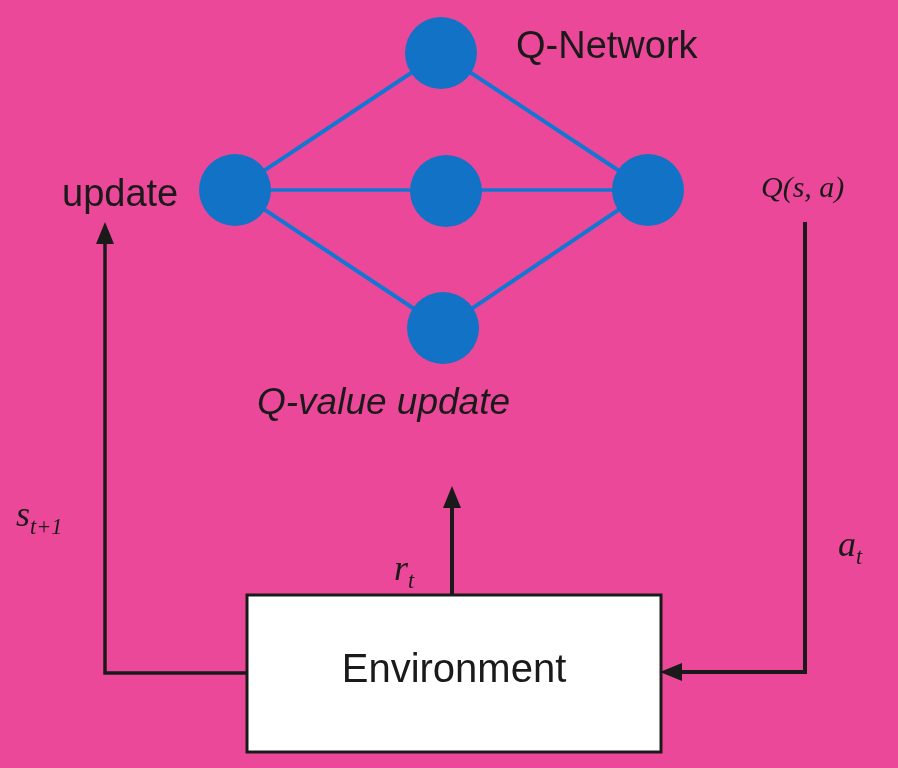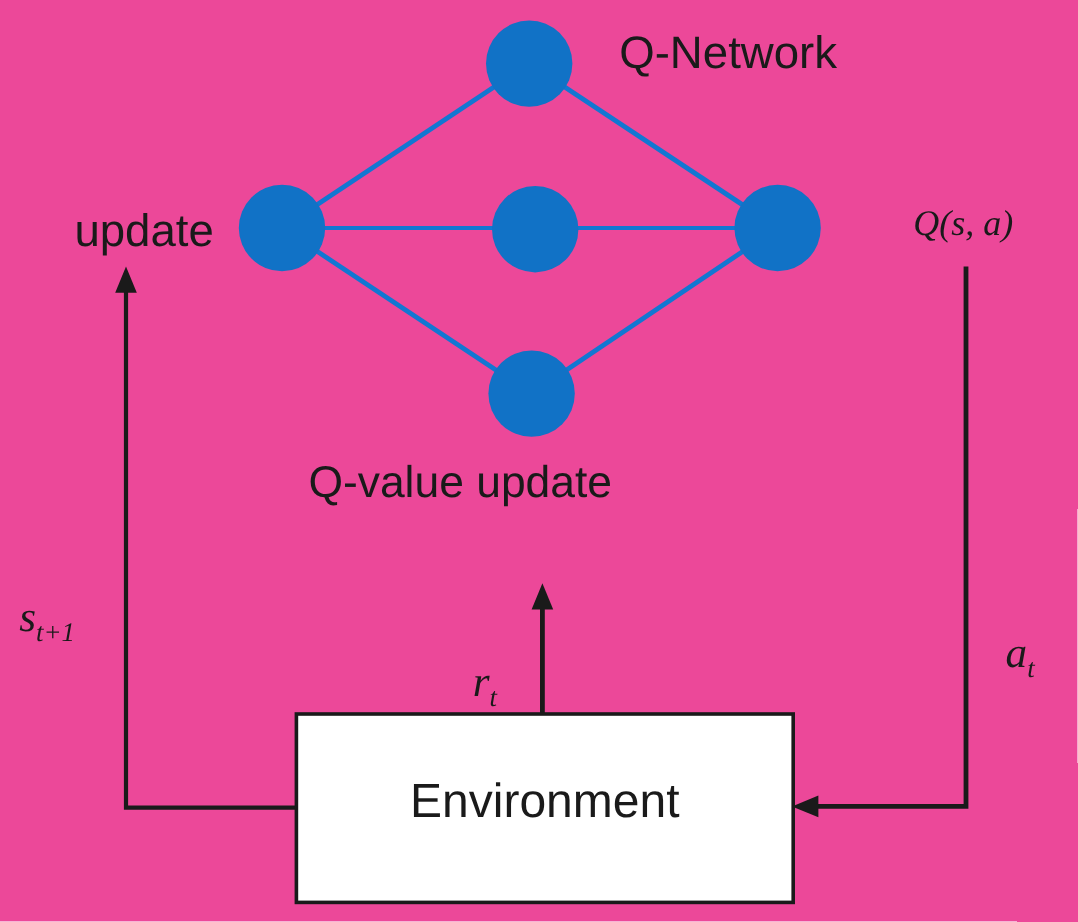--- a/index.html
+++ b/index.html
@@ -37,20 +37,21 @@
     font-size: 0.62em;
     font-style: italic;
   }
   .caption {
     position: absolute;
     left: 257px;
     top: 380px;
     font-size: 37px;
     line-height: 44px;
     color: #1a1a1a;
+    font-style: italic;
   }
   .env-text {
     position: absolute;
     left: 247px;
     top: 595px;
     width: 414px;
     height: 147px;
     display: flex;
     align-items: center;
     justify-content: center;

